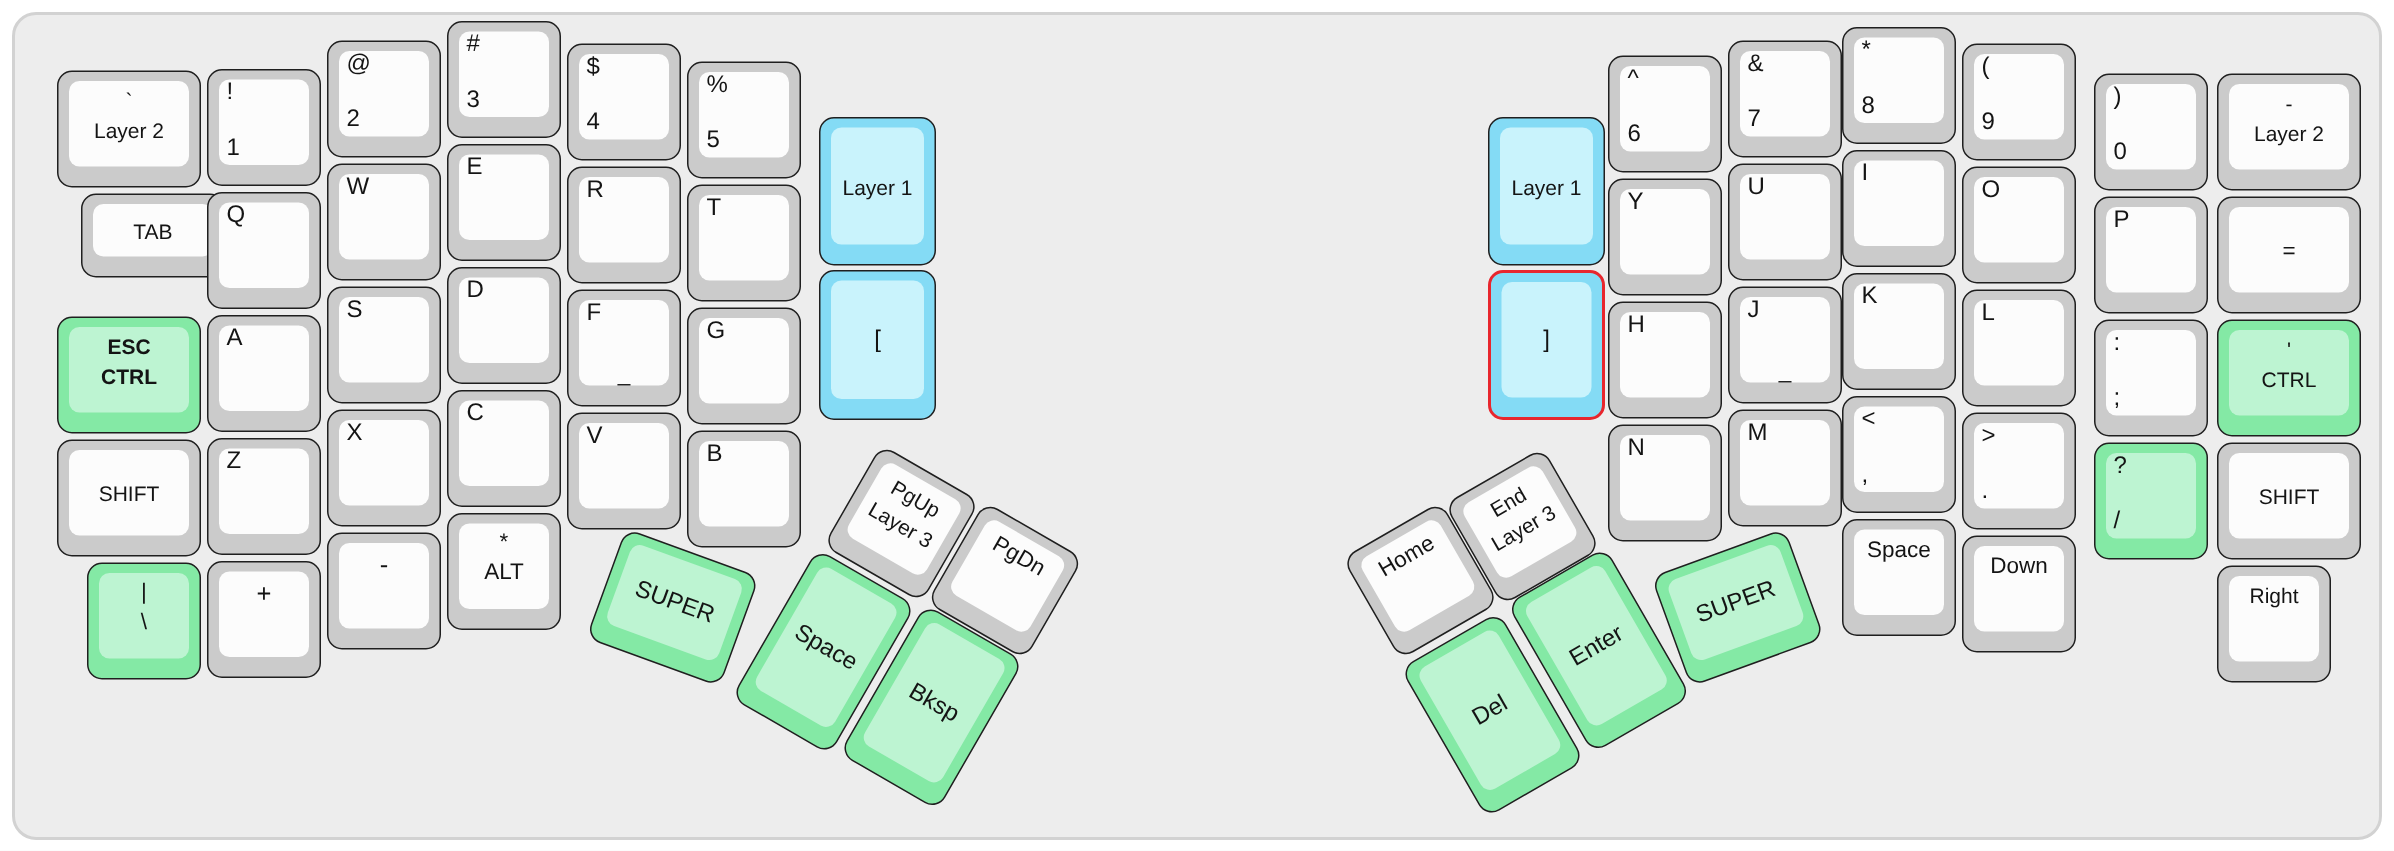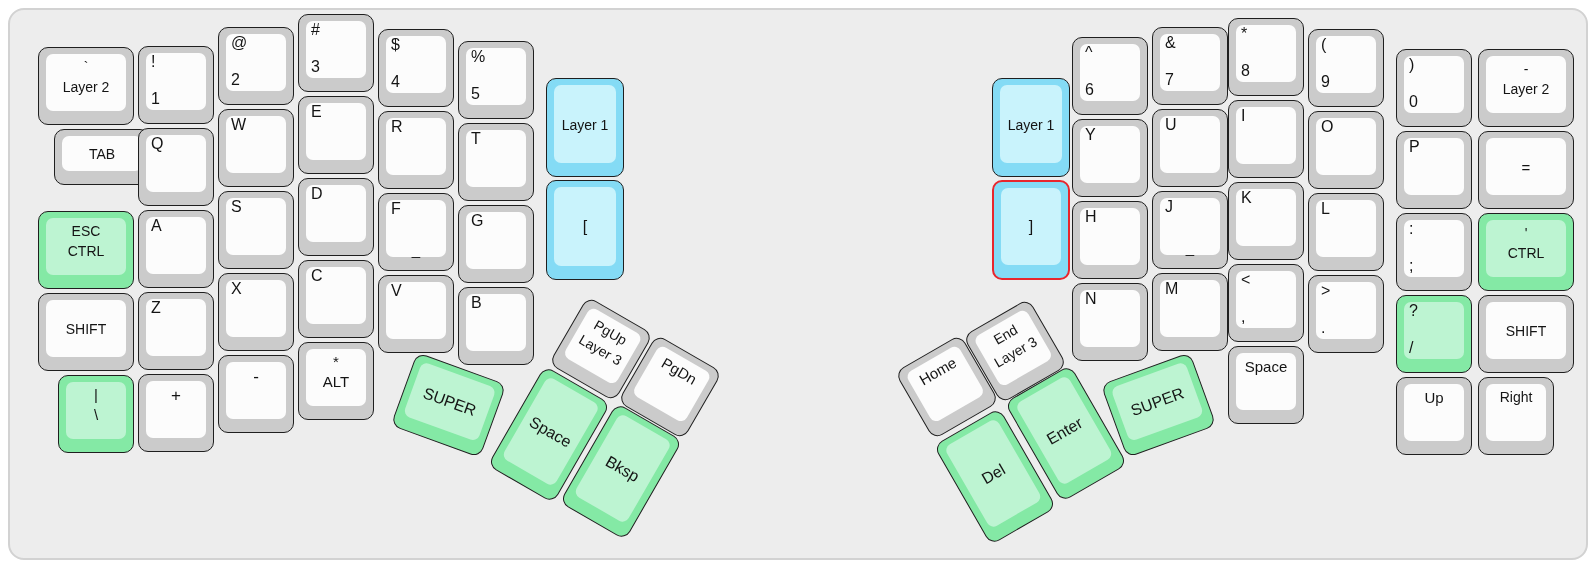--- a/index.html
+++ b/index.html
@@ -41,21 +41,21 @@
         </div>
       </div>
       <div class="key kw" style="left: 38px; top: 129px; width: 96px; height: 56px; margin-left: 16px;">
         <div class="cap"></div>
         <div class="cc" style="font-size: 14px;">
           <span>TAB</span>
         </div>
       </div>
       <div class="key kg" style="left: 38px; top: 211px; width: 96px; height: 78px;">
         <div class="cap"></div>
-        <div class="cm" style="font-size: 14px;">
+        <div class="cm" style="font-size: 14px; font-weight: bold;">
           <span>ESC</span>
           <span>CTRL</span>
         </div>
       </div>
       <div class="key kw" style="left: 38px; top: 293px; width: 96px; height: 78px;">
         <div class="cap"></div>
         <div class="cc" style="font-size: 14px;">
           <span>SHIFT</span>
         </div>
       </div>
@@ -288,42 +288,42 @@
       </div>
       <div class="key kw" style="left: 1308px; top: 193px; width: 76px; height: 78px;">
         <div class="cap"></div>
         <span class="leg l0" style="font-size: 16px;">L</span>
       </div>
       <div class="key kw" style="left: 1308px; top: 275px; width: 76px; height: 78px;">
         <div class="cap"></div>
         <span class="leg l0" style="font-size: 16px;">&gt;</span>
         <span class="leg l1" style="font-size: 16px;">.</span>
       </div>
+      <div class="key kw" style="left: 1308px; top: 357px; width: 76px; height: 78px;">
+        <div class="cap"></div>
+        <div class="ct" style="font-size: 15px;"><span>Down</span></div>
+      </div>
       <div class="key kw" style="left: 1396px; top: 49px; width: 76px; height: 78px;">
         <div class="cap"></div>
         <span class="leg l0" style="font-size: 16px;">)</span>
         <span class="leg l1" style="font-size: 16px;">0</span>
       </div>
       <div class="key kw" style="left: 1396px; top: 131px; width: 76px; height: 78px;">
         <div class="cap"></div>
         <span class="leg l0" style="font-size: 16px;">P</span>
       </div>
       <div class="key kw" style="left: 1396px; top: 213px; width: 76px; height: 78px;">
         <div class="cap"></div>
         <span class="leg l0" style="font-size: 16px;">:</span>
         <span class="leg l1" style="font-size: 16px;">;</span>
       </div>
       <div class="key kg" style="left: 1396px; top: 295px; width: 76px; height: 78px;">
         <div class="cap"></div>
         <span class="leg l0" style="font-size: 16px;">?</span>
         <span class="leg l1" style="font-size: 16px;">/</span>
-      </div>
-      <div class="key kw" style="left: 1396px; top: 377px; width: 76px; height: 78px;">
-        <div class="cap"></div>
-        <div class="ct" style="font-size: 15px;"><span>Up</span></div>
       </div>
       <div class="key kw" style="left: 1478px; top: 49px; width: 96px; height: 78px;">
         <div class="cap"></div>
         <div class="cm" style="font-size: 14px;">
           <span>-</span>
           <span>Layer 2</span>
         </div>
       </div>
       <div class="key kw" style="left: 1478px; top: 131px; width: 96px; height: 78px;">
         <div class="cap"></div>

